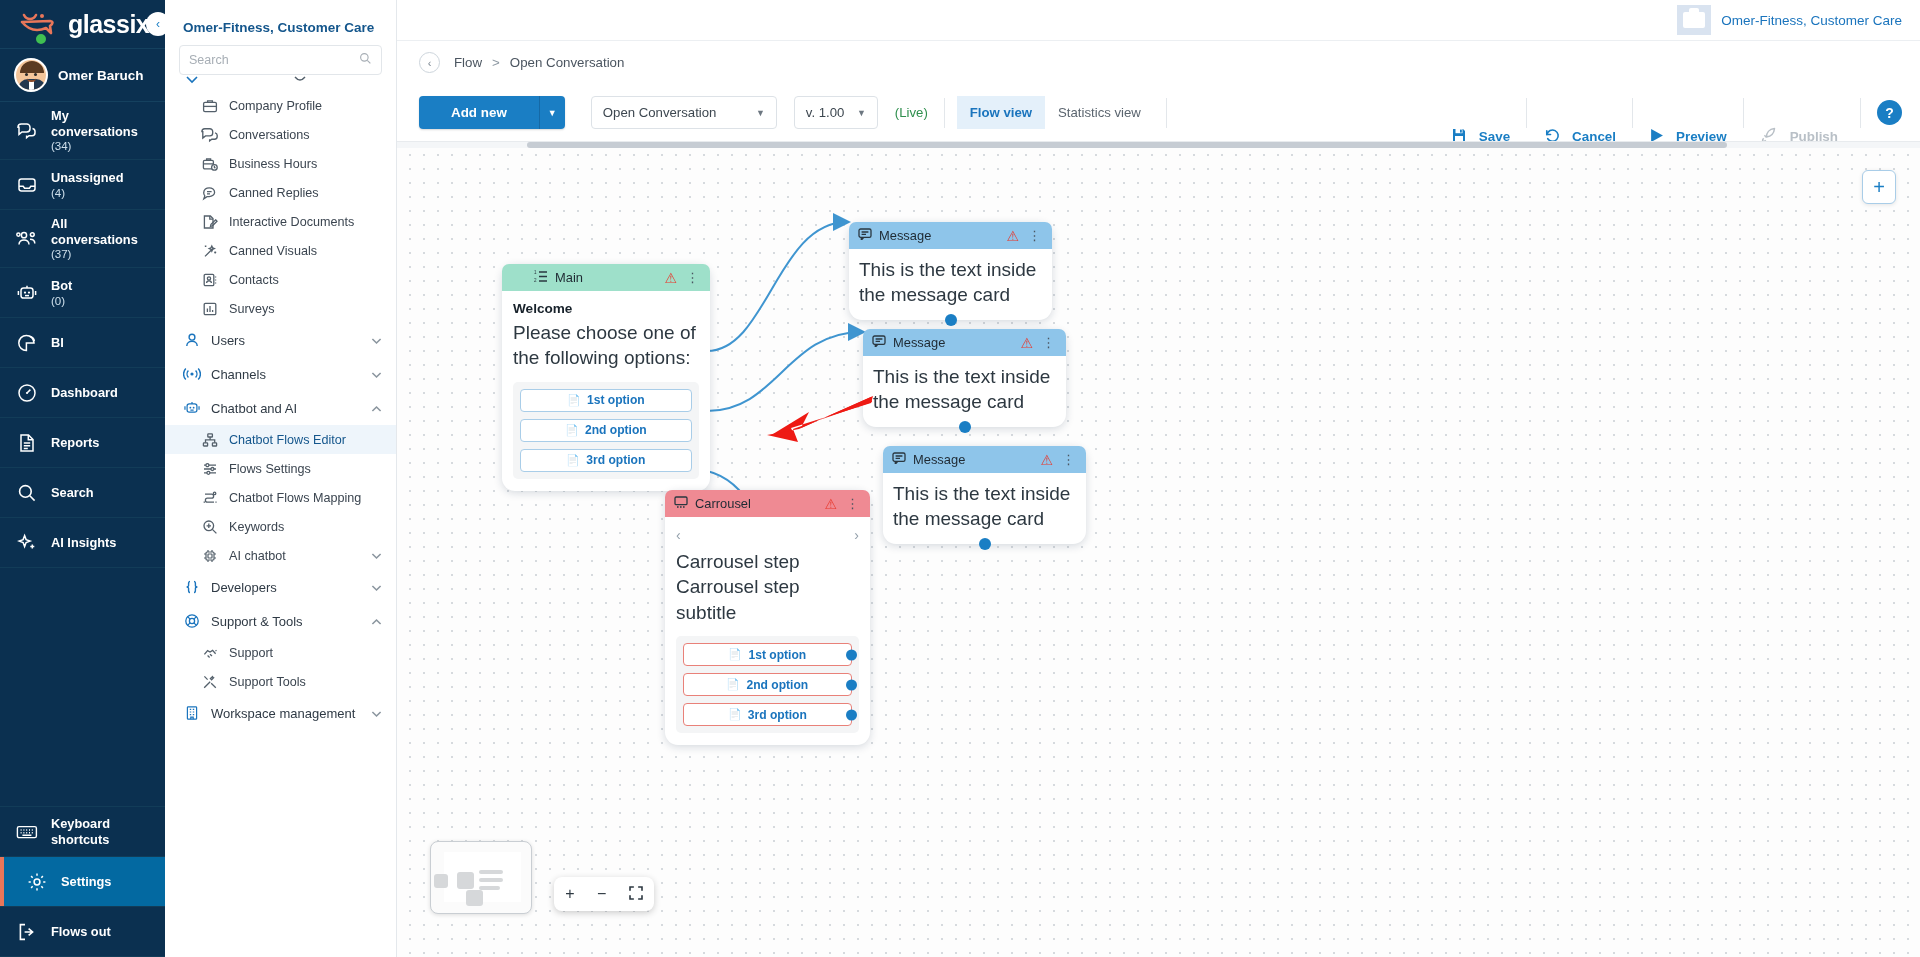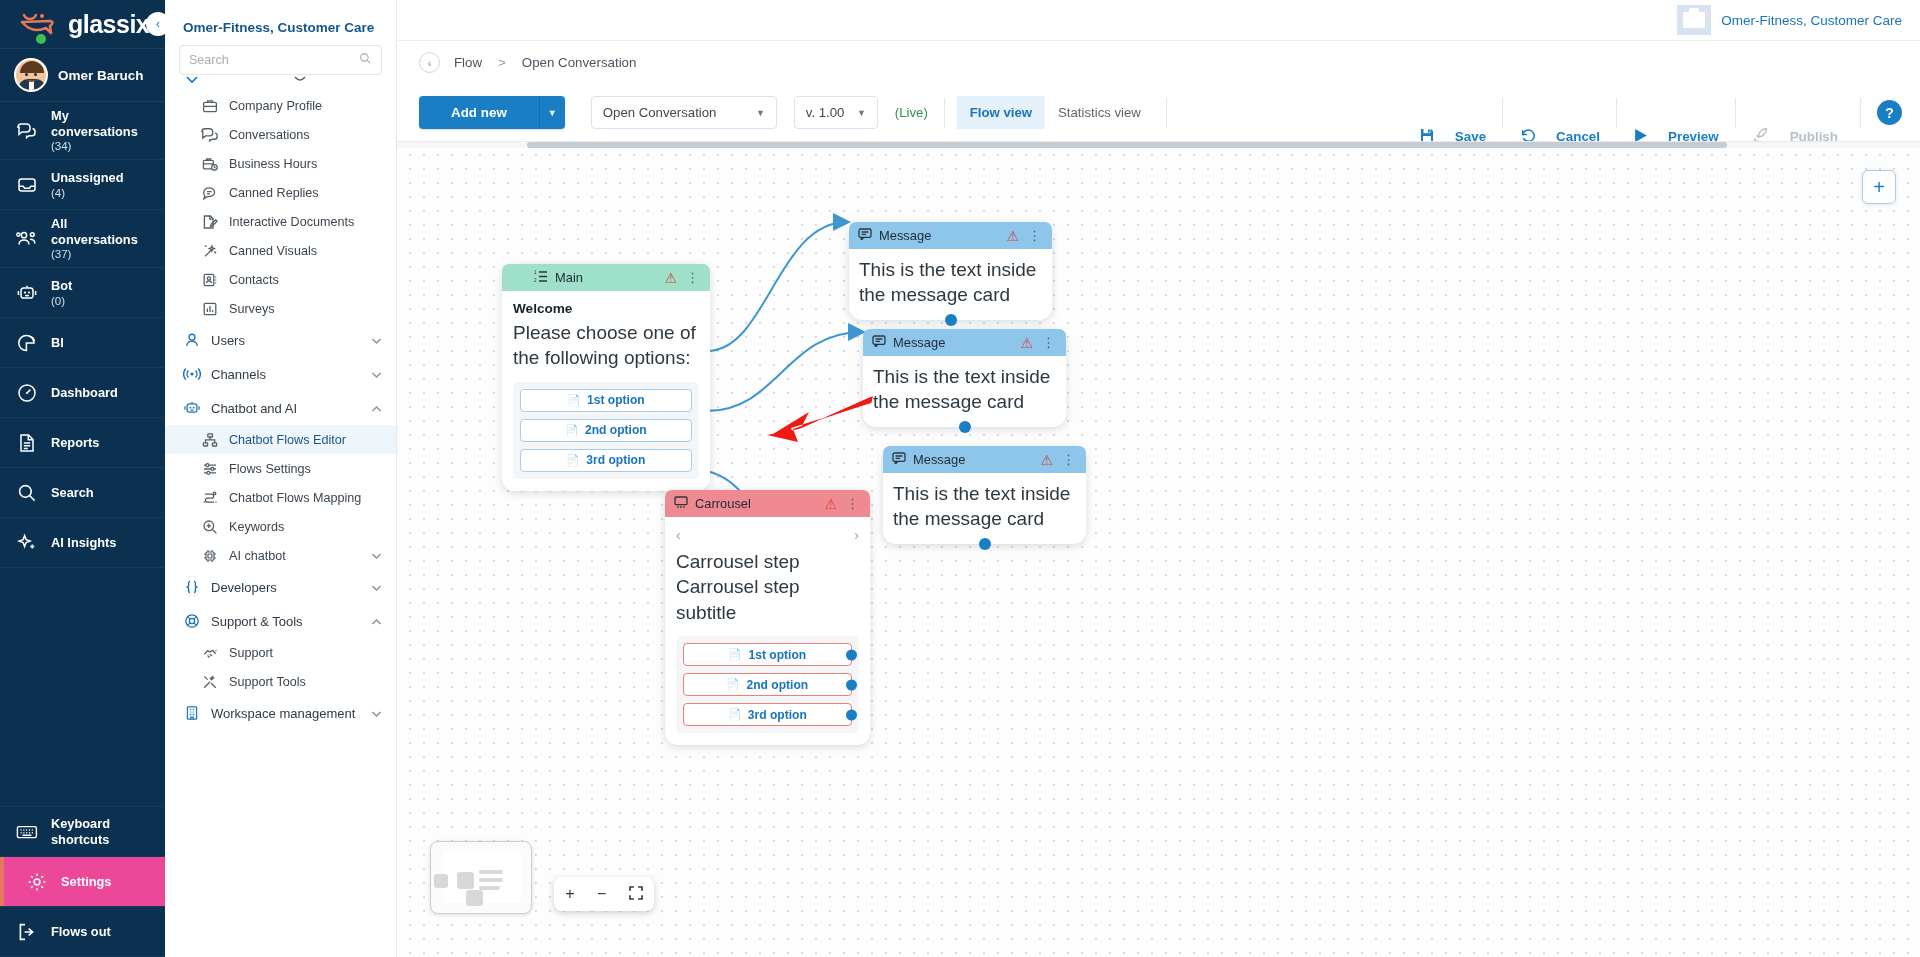--- a/index.html
+++ b/index.html
@@ -46,21 +46,21 @@
 
   .rail-item {
     display: flex; align-items: center; gap: 11px;
     min-height: 50px; padding: 6px 8px 6px 14px;
     border-bottom: 1px solid #123c58;
     cursor: pointer; position: relative;
   }
   .rail-item .ico { width: 26px; flex: 0 0 26px; display: flex; align-items: center; justify-content: center; color:#fff; }
   .rail-item .txt { font-size: 12.8px; font-weight: 700; line-height: 1.22; }
   .rail-item .cnt { font-size: 11.5px; font-weight: 400; color: #cfe0ec; display:block; }
-  .rail-item.active { background: #ec4899; padding-left: 24px; }
+  .rail-item.active { background: #0369a1; padding-left: 24px; }
   .rail-item.active::before { content:""; position:absolute; left:0; top:0; bottom:0; width:4px; background:#e8765a; }
   .rail-spacer { flex: 1 1 auto; border-bottom: 1px solid #123c58; }
 
   
   .subnav {
     width: 232px; flex: 0 0 232px; height: 957px;
     background: #fff; border-right: 1px solid #e4e8ec;
     position: relative; z-index: 30; overflow: hidden;
   }
   .subnav-title { font-size: 13.5px; color: #14568c; font-weight: 700; padding: 20px 0 10px 18px; }
@@ -97,21 +97,21 @@
   .ws-icon .case { width: 22px; height: 16px; background: #fff; border-radius: 2px; position: relative; }
   .ws-icon .case::before { content:""; position:absolute; left:6px; top:-4px; width:10px; height:4px; background:#fff; border-radius:2px 2px 0 0; }
   .ws-name { font-size: 13.5px; color: #1a74bd; font-weight: 400; }
 
   .crumbbar { height: 43px; display: flex; align-items: center; gap: 14px; padding-left: 22px; flex:0 0 43px; }
   .collapse-btn {
     width: 21px; height: 21px; border-radius: 50%; border: 1px solid #cdd5dc;
     display: flex; align-items: center; justify-content: center; color: #7b8792; cursor: pointer;
     font-size: 11px;
   }
-  .crumbs { font-size: 13.3px; color: #4b5560; display:flex; align-items:flex-end; gap:16px;}
+  .crumbs { font-size: 13.3px; color: #4b5560; display:flex; align-items:flex-end; gap:10px;}
   .crumbs .sep { color: #8e99a3; }
 
   .toolbar {
     height: 57px; flex:0 0 57px; display: flex; align-items: center;
     padding: 0 18px 0 22px; gap: 0;
   }
   .btn-add {
     display: flex; height: 33px; border-radius: 4px; overflow: hidden; cursor: pointer;
     box-shadow: 0 1px 2px rgba(0,0,0,.16);
   }
@@ -120,21 +120,21 @@
   .sel {
     height: 33px; border: 1px solid #dde2e7; border-radius: 4px; display: flex; align-items: center;
     justify-content: space-between; padding: 0 11px; font-size: 13.2px; color: #3d4750; cursor: pointer; background:#fff;
   }
   .sel .cv { color: #6d7781; font-size: 9px; margin-left: 10px; }
   .live { font-size: 13.2px; color: #2f8f4e; }
   .vsep { width: 1px; height: 30px; background: #e3e7eb; }
   .segs { display: flex; height: 33px; align-items: stretch; }
   .seg { display: flex; align-items: center; padding: 0 13px; font-size: 13.2px; color: #5b656f; cursor: pointer; }
   .seg.on { background: #e4f0fa; color: #1a74bd; font-weight: 700; }
-  .tbtn { display: flex; align-items: center; gap: 20px; font-size: 13.4px; color: #1a7ec4; font-weight: 700; cursor: pointer; padding: 0 16px; margin-top: 48px; }
+  .tbtn { display: flex; align-items: center; gap: 12px; font-size: 13.4px; color: #1a7ec4; font-weight: 700; cursor: pointer; padding: 0 16px; margin-top: 48px; }
   .tbtn.disabled { color: #b9c0c7; cursor: default; }
   .help {
     width: 25px; height: 25px; border-radius: 50%; background: #1a7ec4; color: #fff;
     display: flex; align-items: center; justify-content: center; font-size: 14px; font-weight: 700; cursor: pointer;
   }
 
   
   .canvas-wrap { flex: 1 1 auto; position: relative; overflow: hidden; border-top: 1px solid #e8ebee; }
   .hscroll { position: absolute; top:0; left:0; right:0; height: 6px; background:#f4f6f8; z-index: 6;}
   .hscroll .thumb { position:absolute; left:130px; top:0; width: 1200px; height:6px; background:#c6ccd3; border-radius:3px;}

